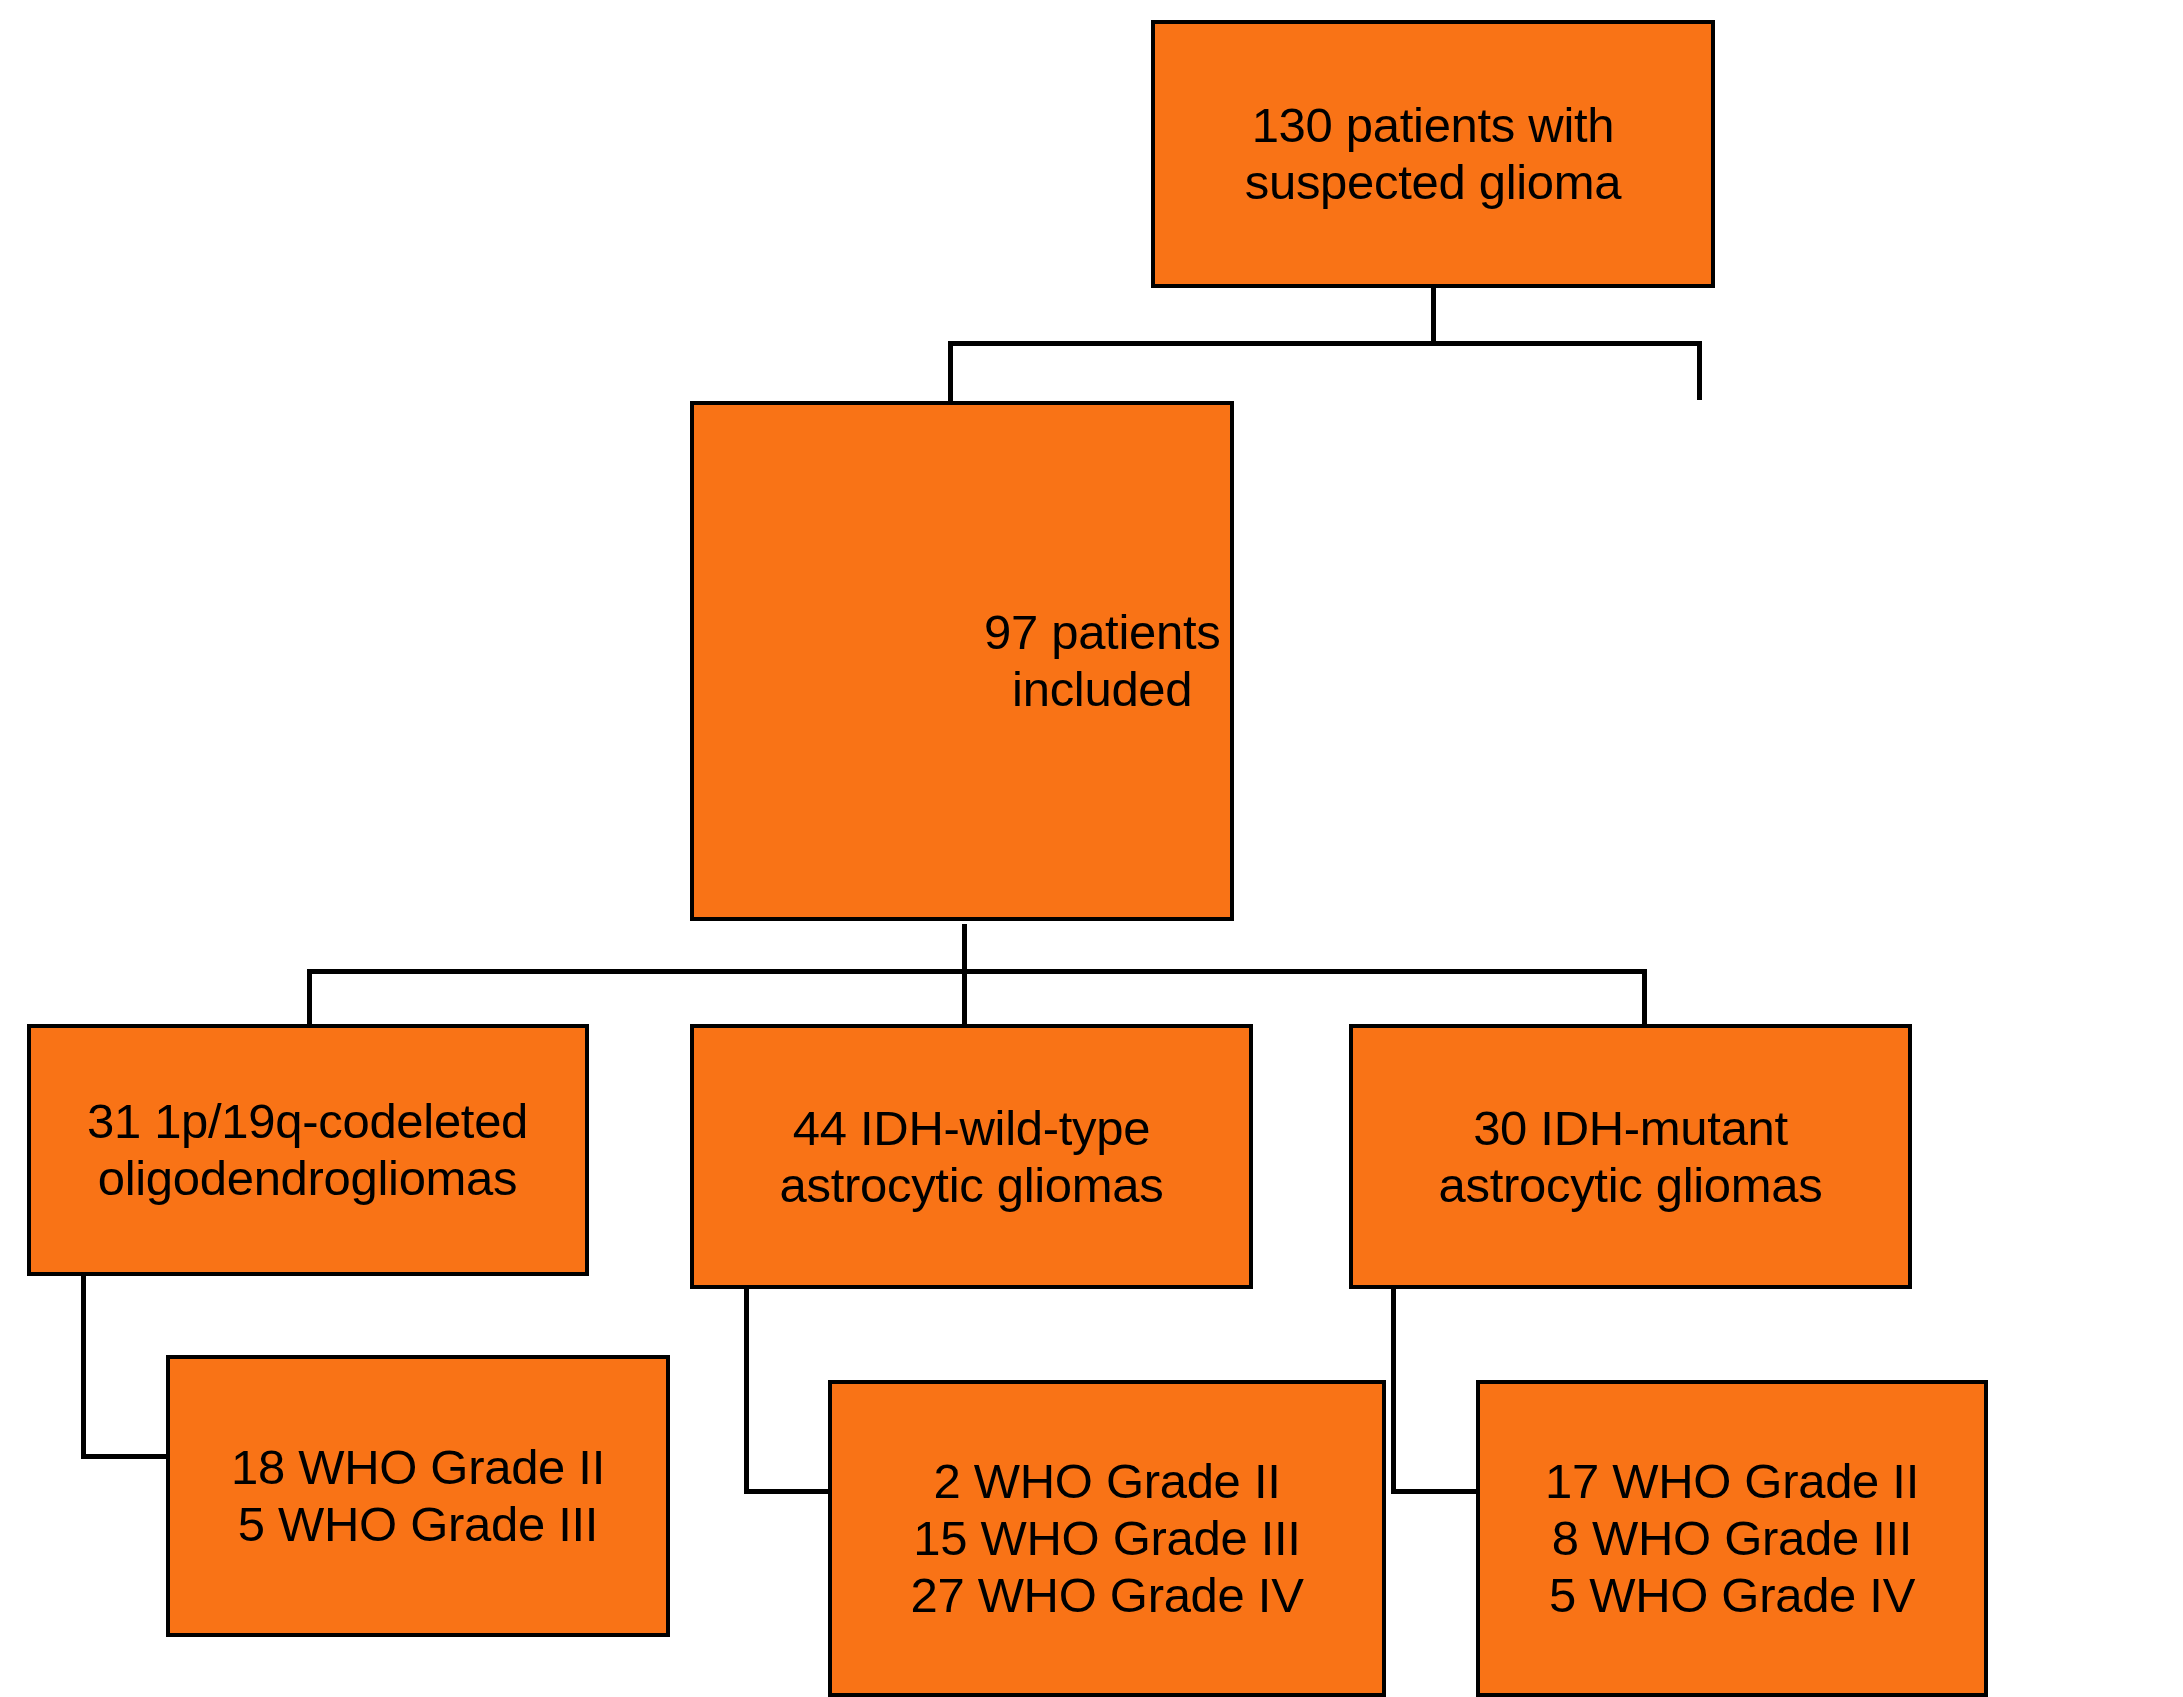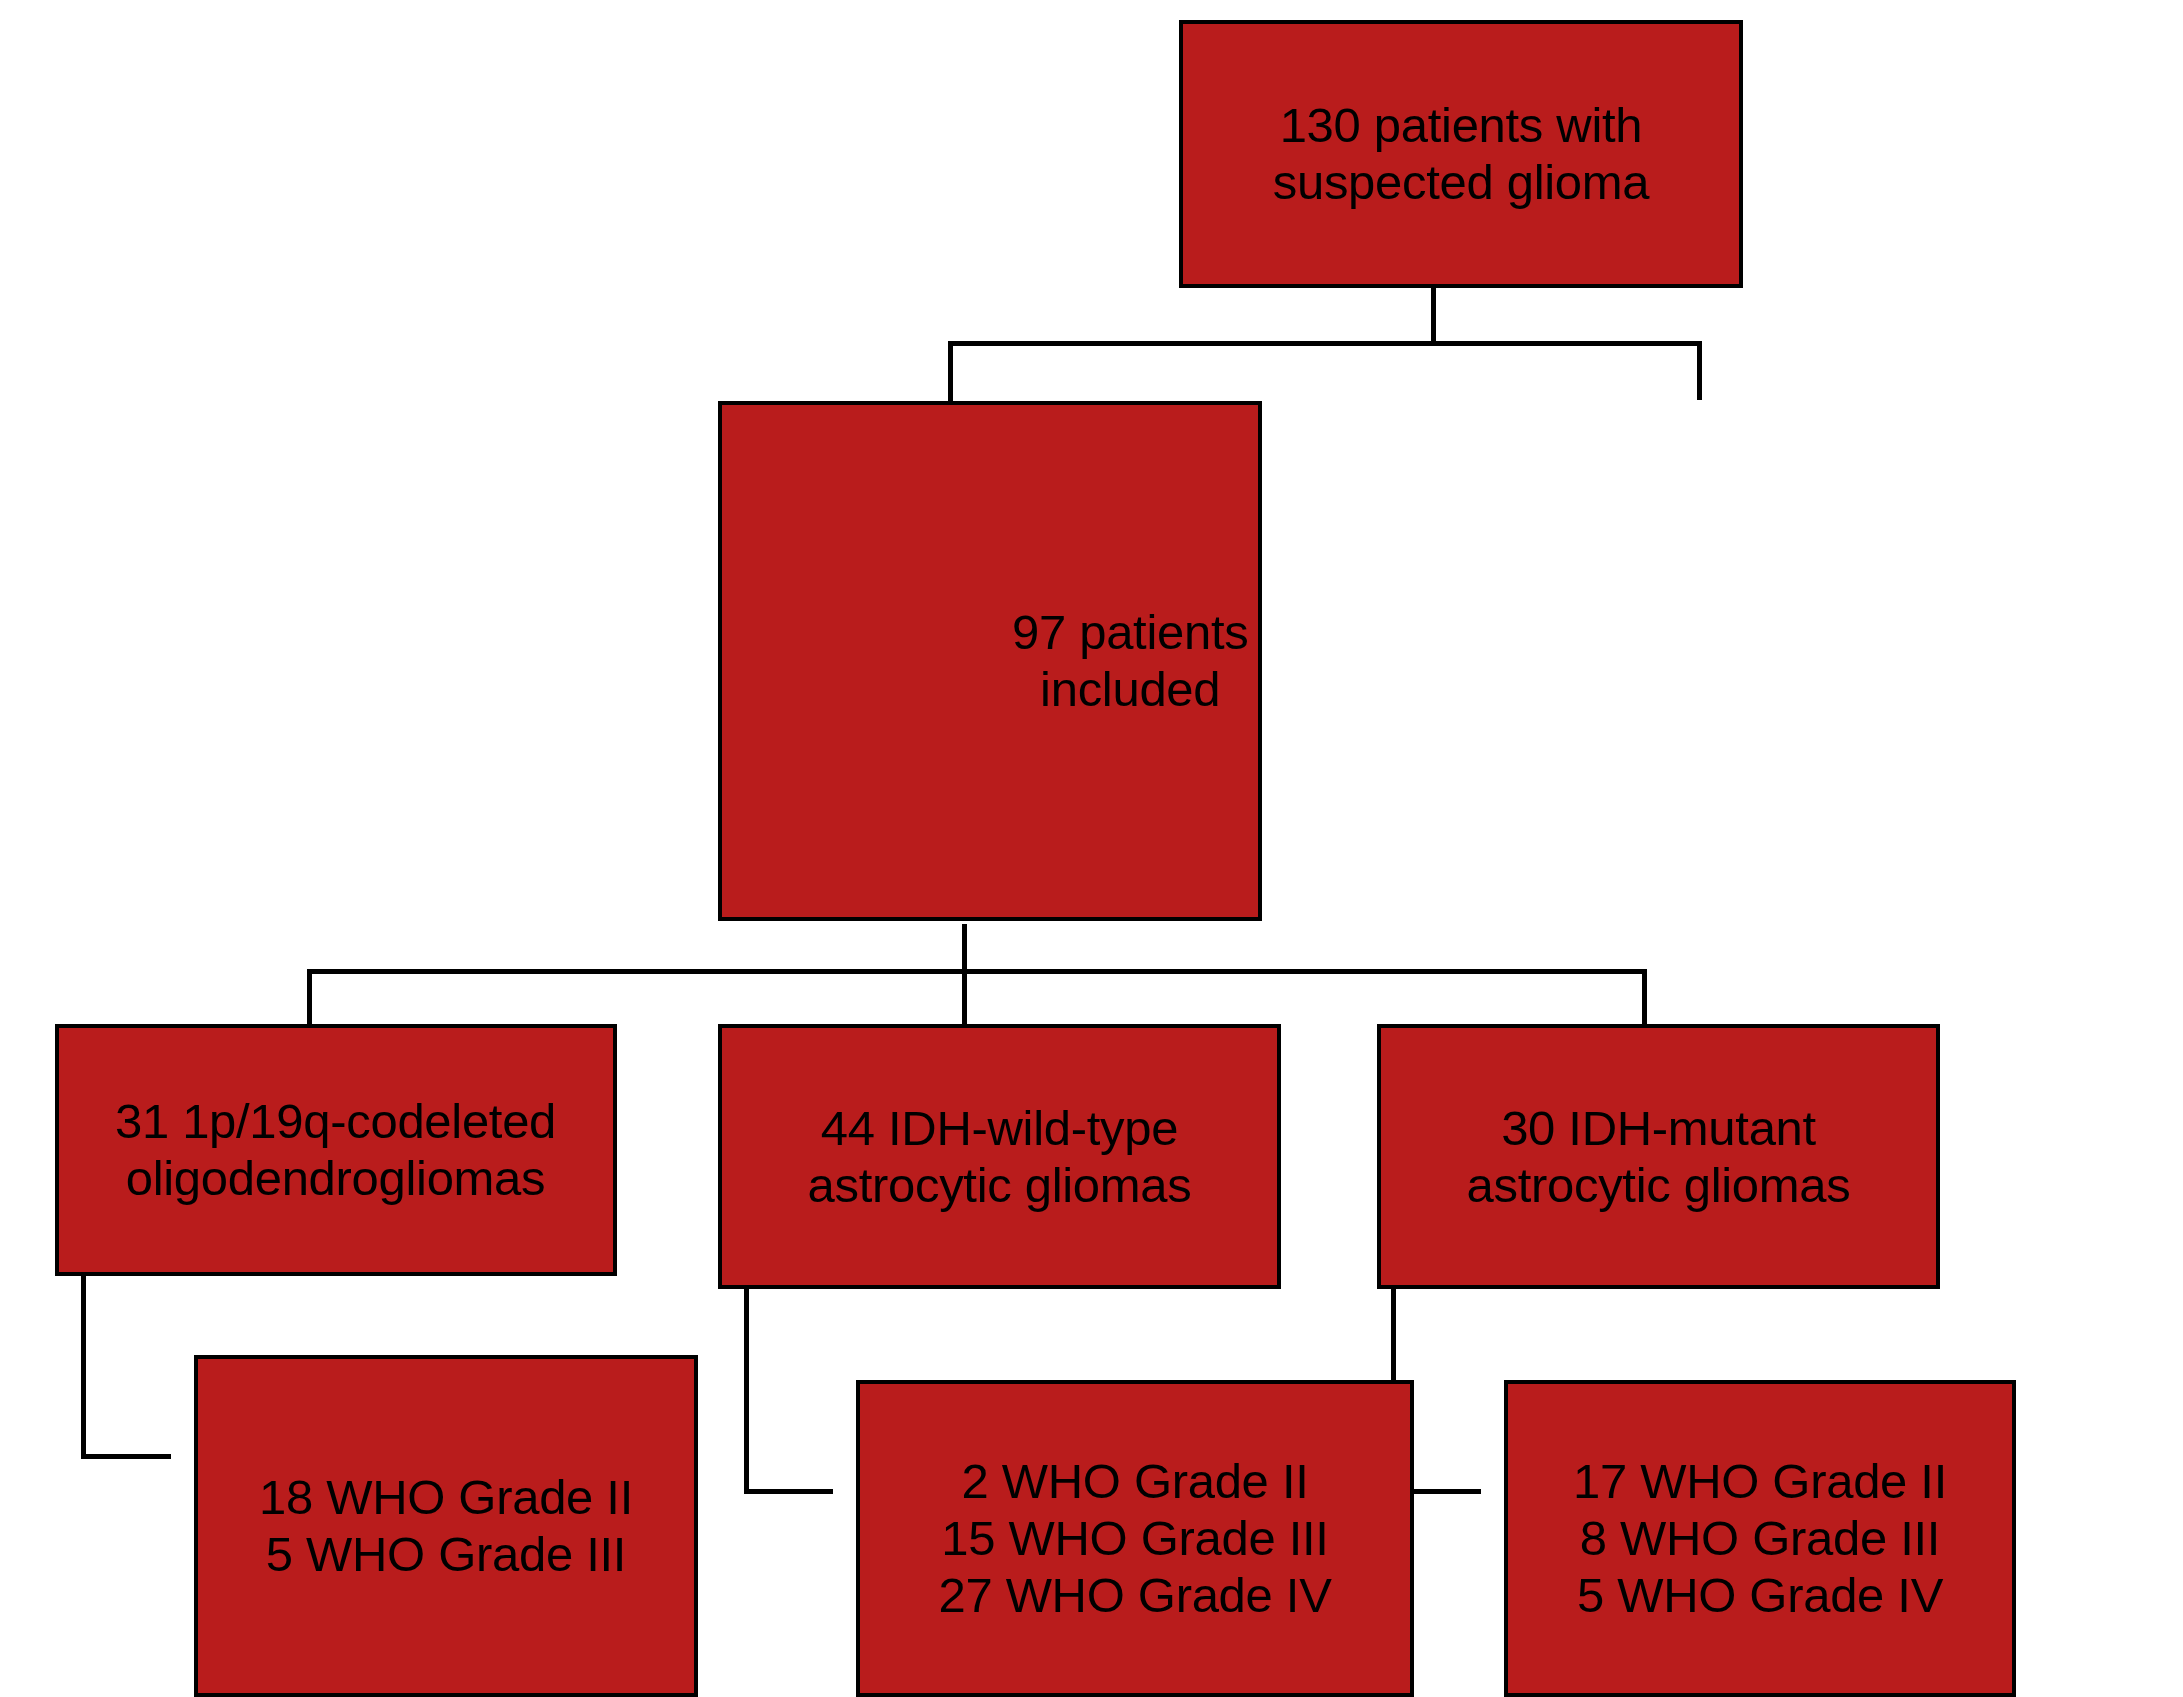--- a/index.html
+++ b/index.html
@@ -14,27 +14,26 @@
     height: 1697px;
     background: #ffffff;
     font-family: "Liberation Sans", "DejaVu Sans", sans-serif;
     color: #000000;
     overflow: hidden;
   }
   .node {
     position: absolute;
     box-sizing: border-box;
     border: 4.8px solid #000000;
-    background: #b91c1c;
+    background: #f97316;
     display: flex;
     align-items: center;
     justify-content: center;
     text-align: center;
     z-index: 3;
-    margin-left: 28px;
   }
   .node-text {
     font-size: 49px;
     line-height: 1.16;
     letter-spacing: -0.3px;
     white-space: pre-line;
     padding: 0 9.6px;
   }
   .node-text.tight {
     line-height: 1.14;
@@ -91,21 +90,21 @@
   <div class="node" style="left:690px; top:1024px; width:563px; height:265px;">
     <div class="node-text">44 IDH-wild-type
 astrocytic gliomas</div>
   </div>
 
   <div class="node" style="left:1349px; top:1024px; width:563px; height:265px;">
     <div class="node-text">30 IDH-mutant
 astrocytic gliomas</div>
   </div>
 
-  <div class="node" style="left:166px; top:1355px; width:504px; height:342px;align-items:center;">
+  <div class="node" style="left:166px; top:1355px; width:504px; height:282px;align-items:center;">
     <div class="node-text">18 WHO Grade II
 5 WHO Grade III</div>
   </div>
 
   <div class="node" style="left:828px; top:1380px; width:558px; height:317px;">
     <div class="node-text">2 WHO Grade II
 15 WHO Grade III
 27 WHO Grade IV</div>
   </div>
 

